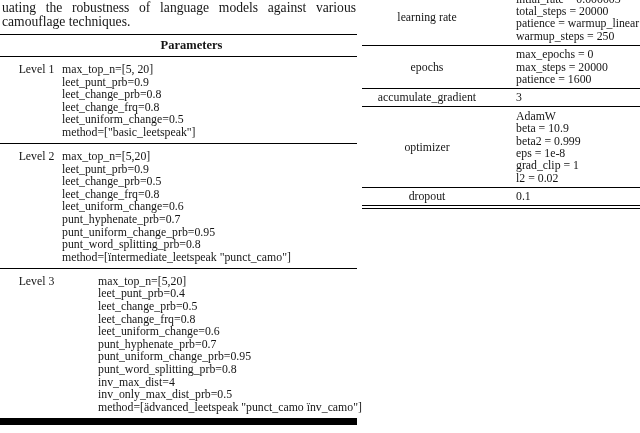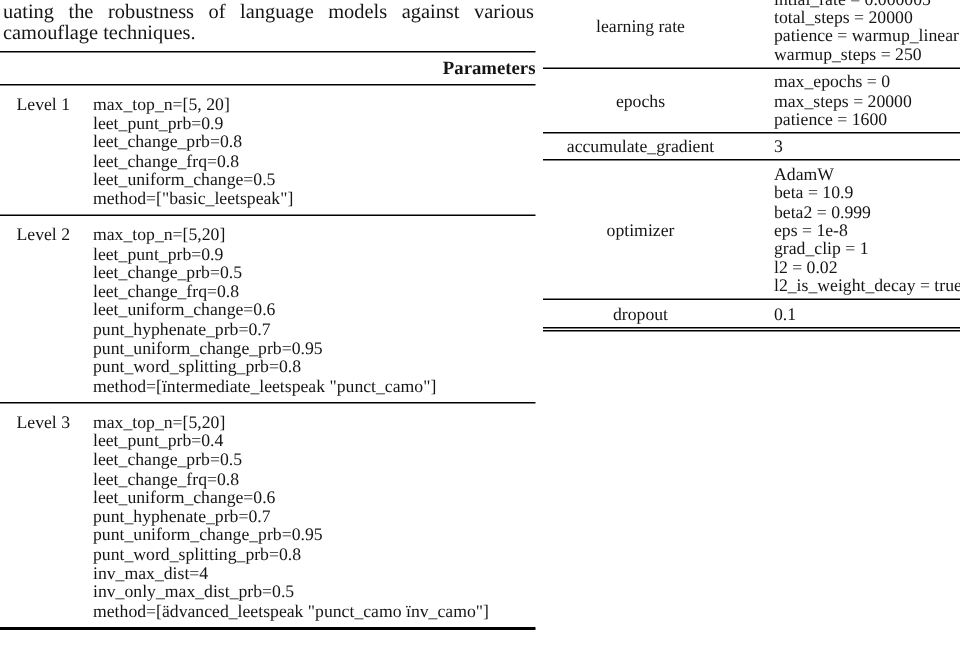--- a/index.html
+++ b/index.html
@@ -12,26 +12,26 @@
   }
 
   
   .left-col { position:absolute; left:0; top:0; width:357px; }
 
   .caption { font-size:13.6px; line-height:14.2px; padding:1px 1px 0 2px; }
   .cap-justify { text-align:justify; text-align-last:justify; }
 
   .ptable { margin-top:5px; border-top:1.7px solid #000; }
   .ptable-header {
-    font-weight:bold; text-align:right; font-size:12.5px;
+    font-weight:bold; text-align:center; font-size:12.5px;
     padding:3px 0 3px 26px; border-bottom:1.1px solid #000;
   }
   .prow { display:flex; border-bottom:1.1px solid #000; padding:5.5px 0 5px 0; }
-  .prow:last-child { border-bottom:2px solid #000000; }
-  .plabel { width:62px; padding-left:11px; font-size:11.8px; line-height:12.6px; flex:none; }
+  .prow:last-child { border-bottom:7px solid #000000;gap:36px; }
+  .plabel { width:62px; padding-left:11px; font-size:11.8px; line-height:12.6px; flex:none;text-align:center; }
   .pvals  { flex:1; font-size:11.8px; line-height:12.6px; }
   .pline  { white-space:nowrap; }
 
   
   .right-col { position:absolute; left:362px; top:-10px; width:278px; }
   .hrow { display:flex; border-bottom:1.1px solid #000; padding:2.5px 0; }
   .hrow.first { border-bottom:1.4px solid #000; }
   .hrow.last { border-bottom:1.6px solid #000; }
   .hlabel {
     width:130px; flex:none; font-size:11.8px; line-height:12.4px;
@@ -127,21 +127,20 @@
         </div>
         <div class="hrow">
           <div class="hlabel">optimizer</div>
           <div class="hvals">
             <div class="hline">AdamW</div>
             <div class="hline">beta = 10.9</div>
             <div class="hline">beta2 = 0.999</div>
             <div class="hline">eps = 1e-8</div>
             <div class="hline">grad_clip = 1</div>
             <div class="hline">l2 = 0.02</div>
-            <div class="hline">l2_is_weight_decay = true</div>
           </div>
         </div>
         <div class="hrow last">
           <div class="hlabel">dropout</div>
           <div class="hvals">
             <div class="hline">0.1</div>
           </div>
         </div>
       </div>
     <div class="double-rule"></div>

